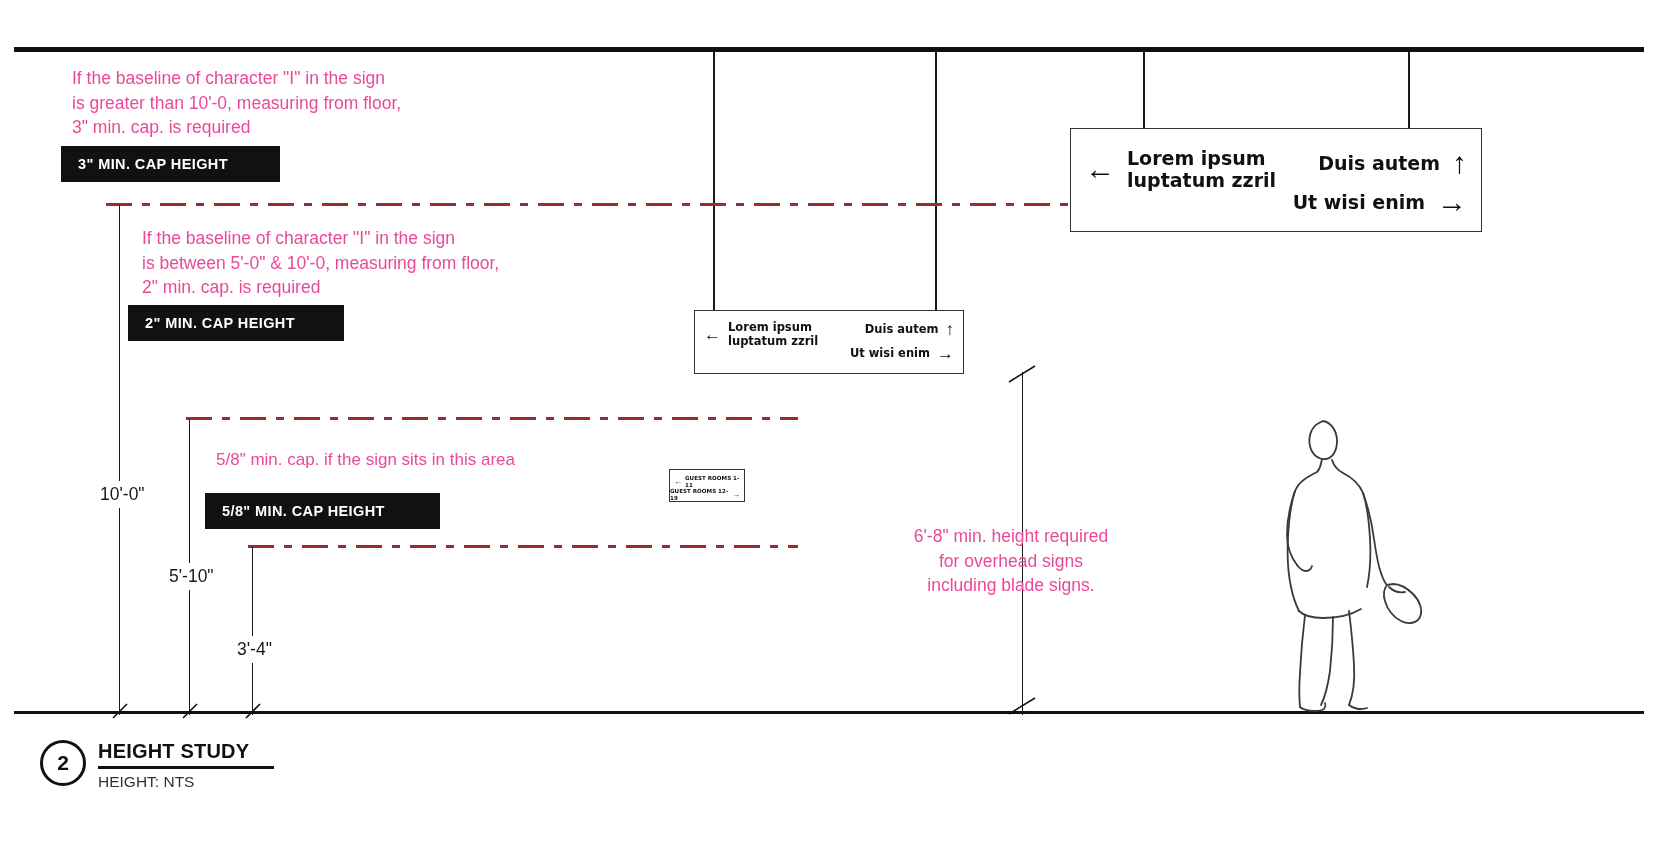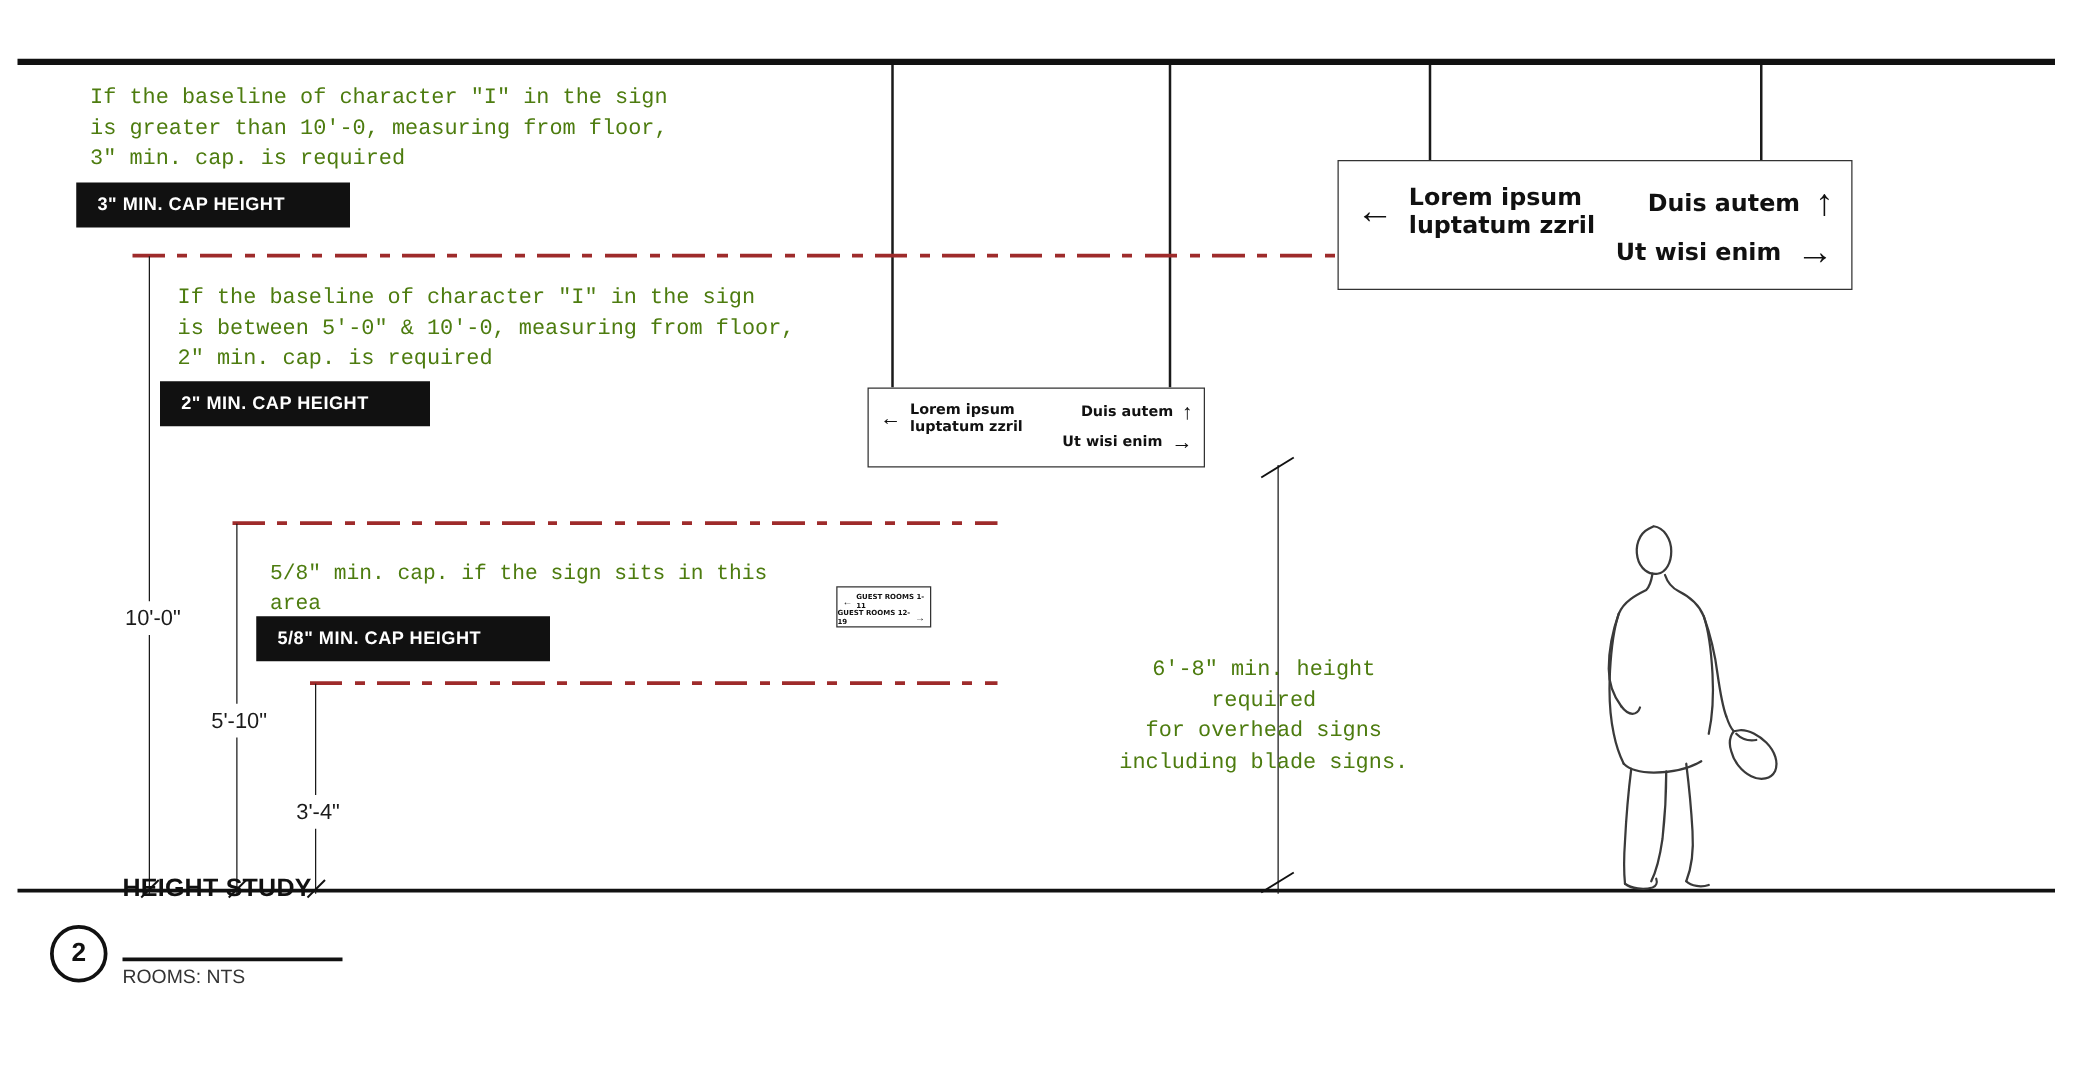--- a/index.html
+++ b/index.html
@@ -17,21 +17,21 @@
   
   .redline{position:absolute;height:0;border-top:3px dashed #9e2b2b;}
   .redline.dashdot{
     border-top:none;height:3px;
     background-image:repeating-linear-gradient(to right,
       #9e2b2b 0px,#9e2b2b 26px,transparent 26px,transparent 36px,
       #9e2b2b 36px,#9e2b2b 44px,transparent 44px,transparent 54px);
   }
 
   
-  .note{position:absolute;font-size:17.5px;line-height:24.5px;color:#4d7c0f;white-space:pre-line;font-family:Liberation Mono, monospace;}
+  .note{position:absolute;font-size:17.5px;line-height:24.5px;color:#ec4899;white-space:pre-line;}
   .note.small{font-size:17px;line-height:24px;}
   .center{text-align:center;}
 
   
   .chip{position:absolute;background:#111;color:#fff;font-weight:bold;
         font-size:14.5px;letter-spacing:.4px;display:flex;align-items:center;
         padding-left:17px;}
 
   
   .dim{position:absolute;font-size:17.5px;color:#1a1a1a;}
@@ -185,17 +185,17 @@
       <path d="M74 290 C78 294 86 295 92 293"></path>
 
       <path d="M112 170 C109 174 108 180 110 186
                C112 194 118 202 126 206 C134 210 142 208 145 202
                C148 195 145 186 138 179 C132 173 124 169 118 169 Z"></path>
       <path d="M114 172 C118 176 124 178 130 177"></path>
     </g>
   </svg>
 
   <div class="tb-circle" style="left:40px; top:740px;">2</div>
-  <div class="tb-title" style="left:98px; top:700px;">HEIGHT STUDY</div>
+  <div class="tb-title" style="left:98px; top:740px;">HEIGHT STUDY</div>
   <div class="tb-rule" style="left:98px; top:766px; width:176px;"></div>
-  <div class="tb-scale" style="left:98px; top:773px;">ROOMS: NTS</div>
+  <div class="tb-scale" style="left:98px; top:773px;">HEIGHT: NTS</div>
 
 </div>
 
 </body></html>

